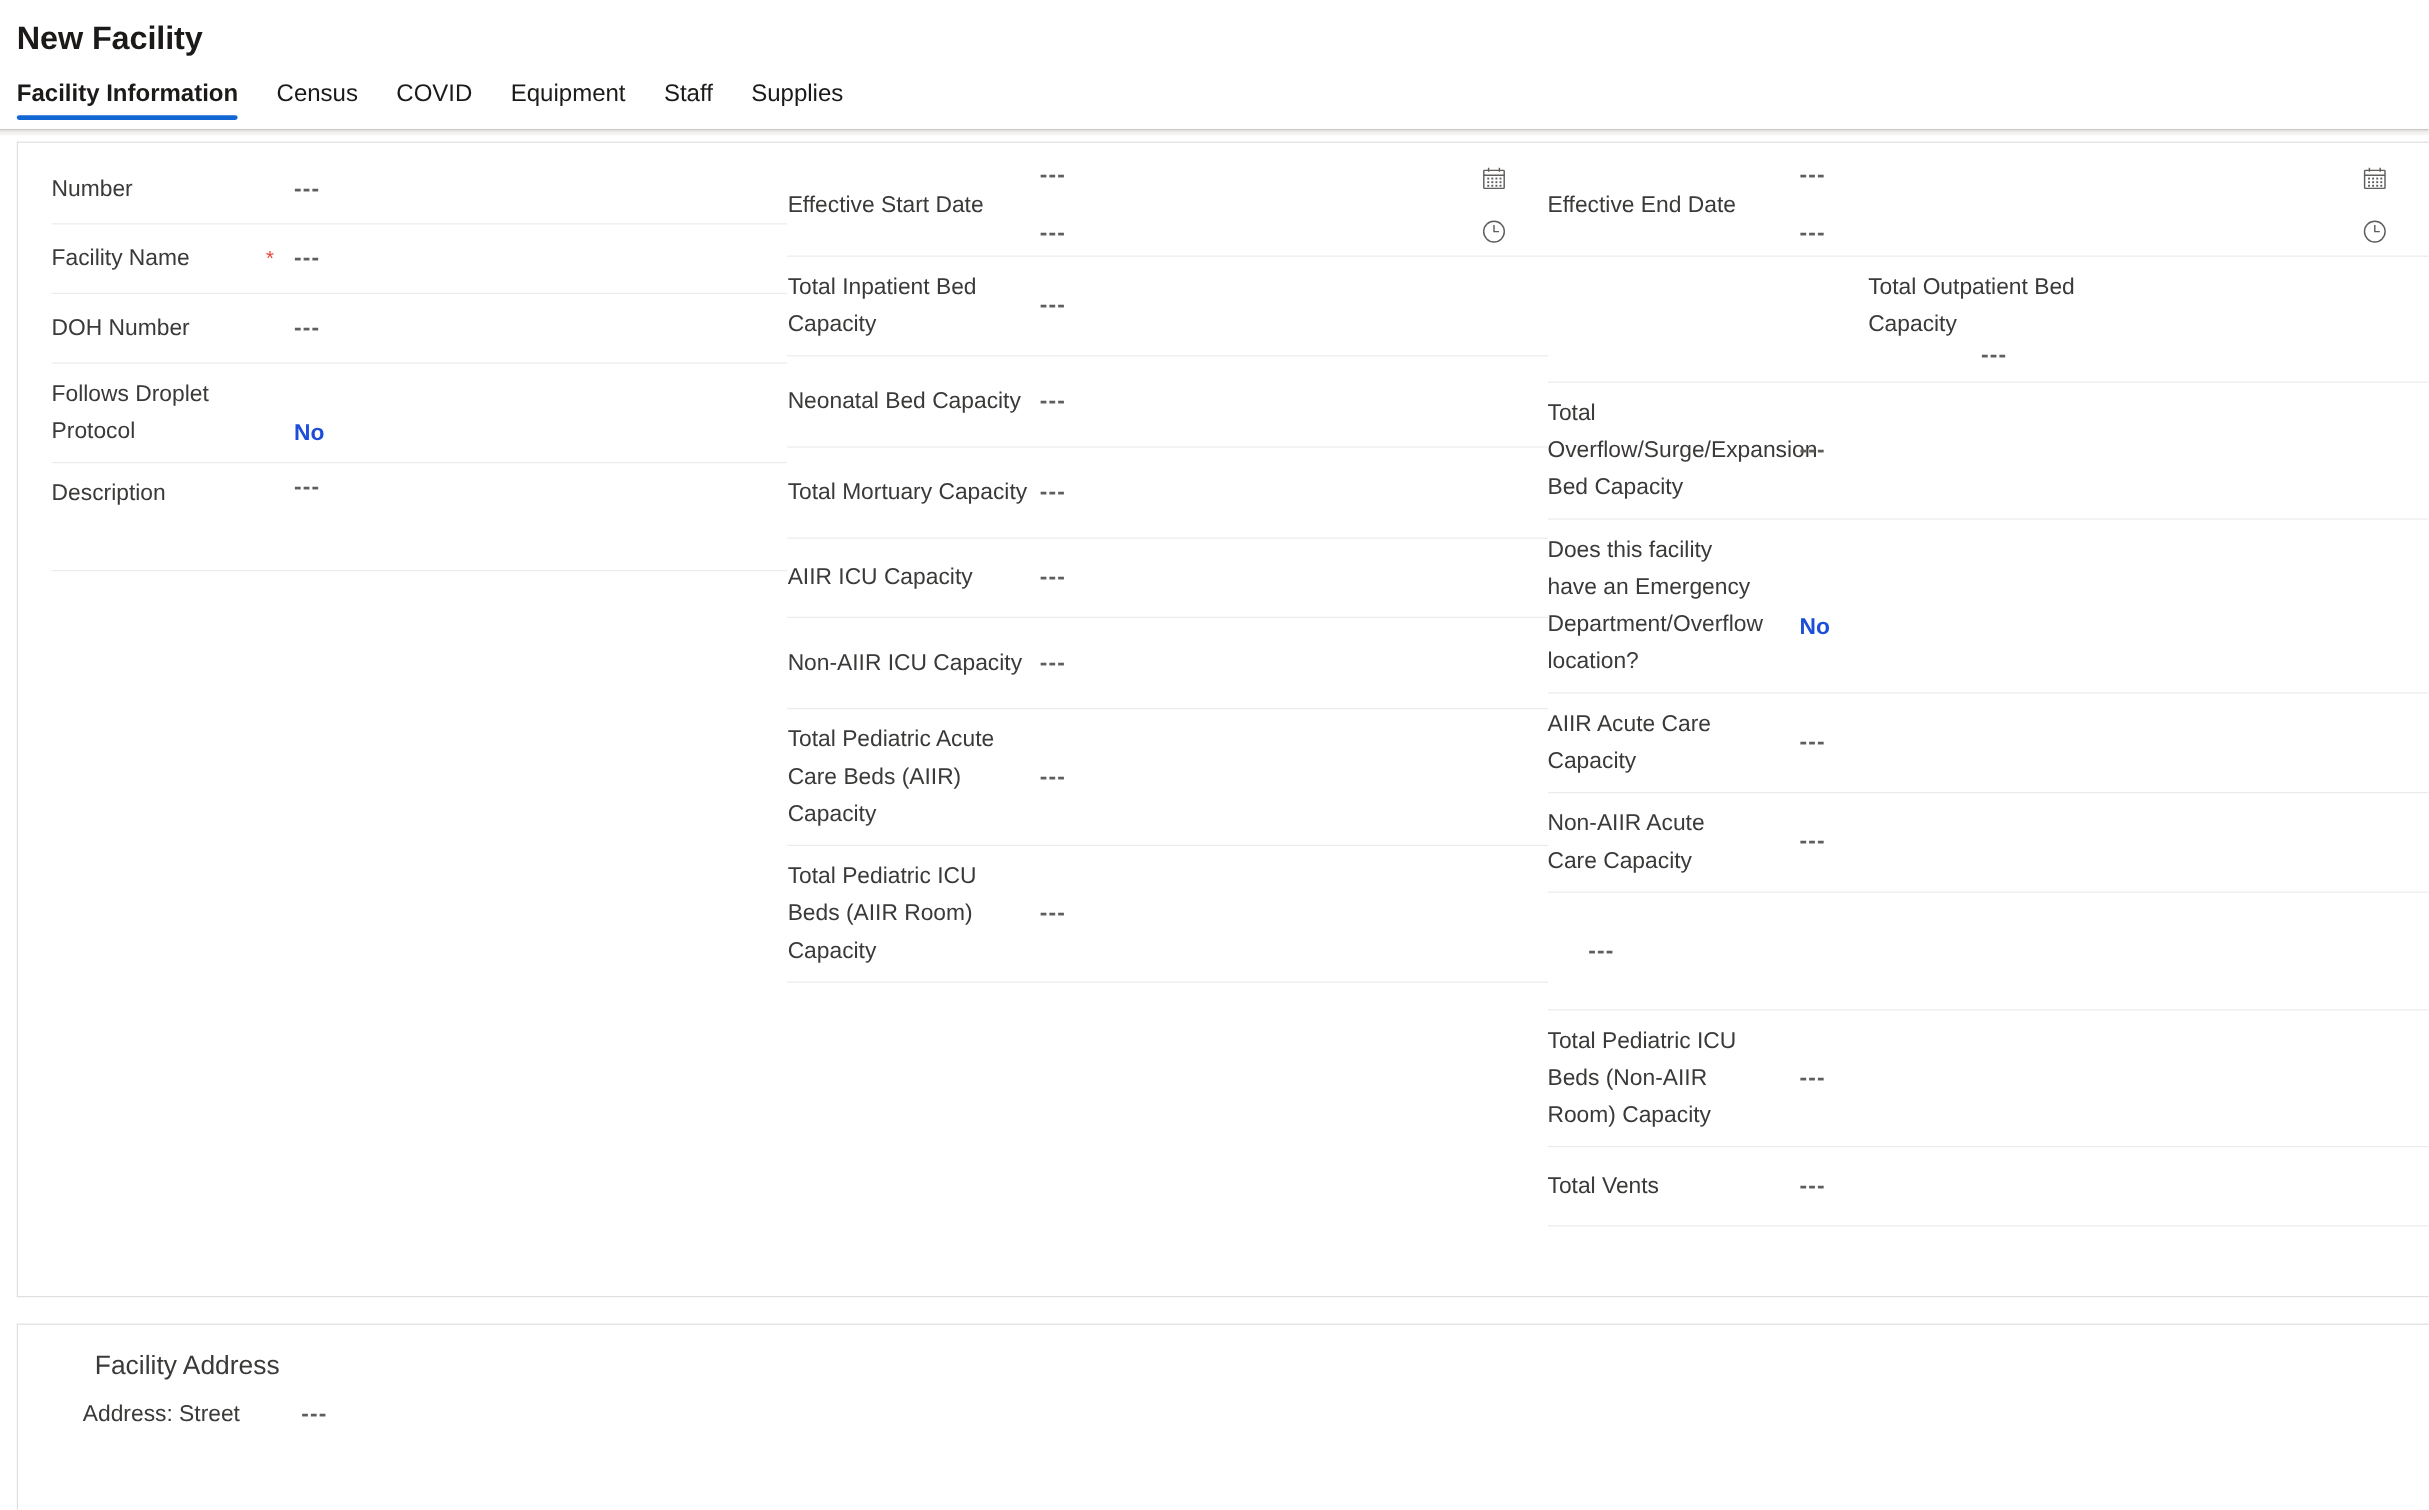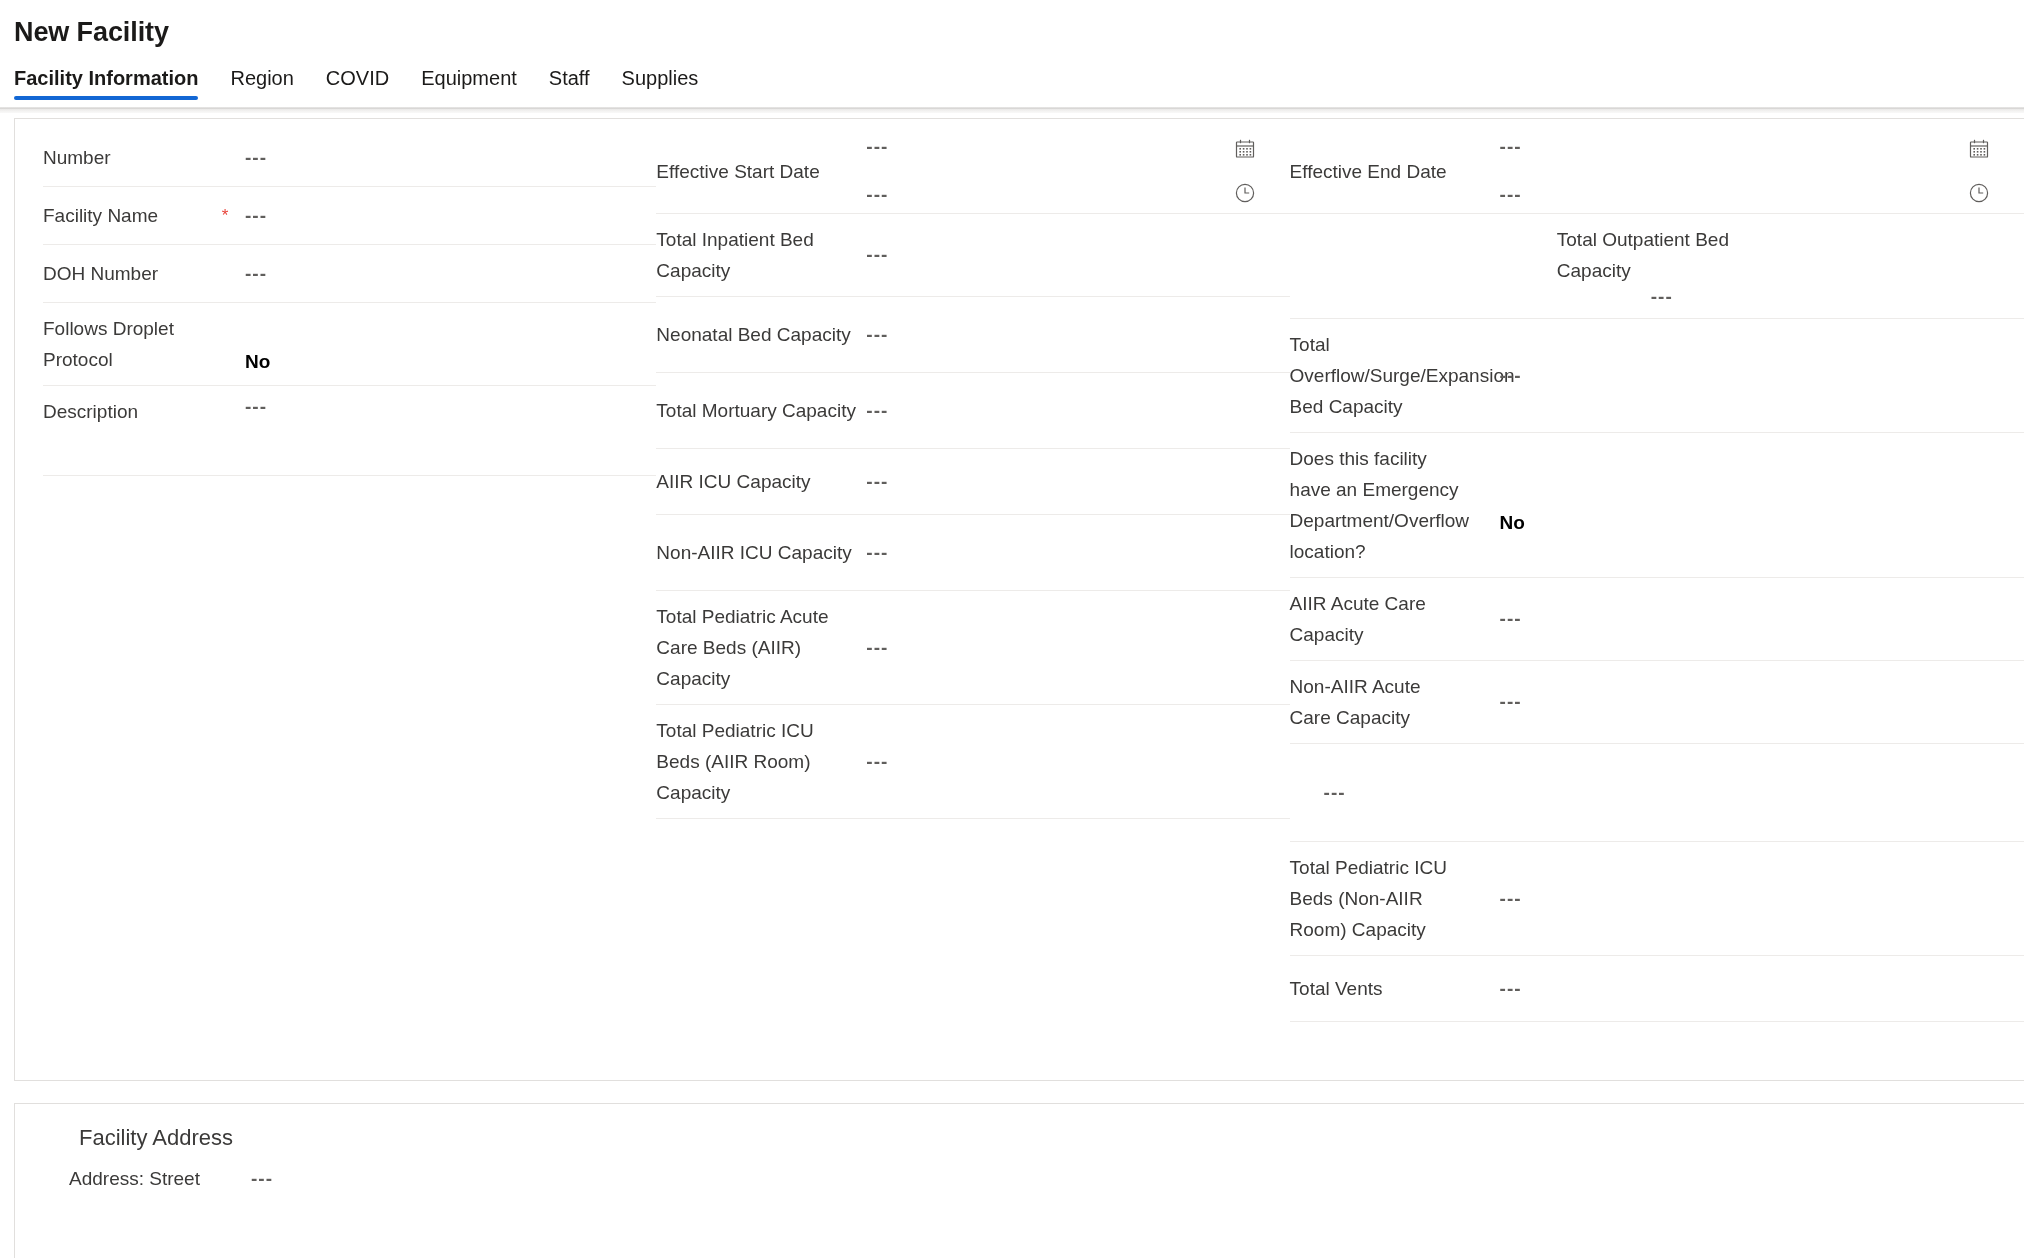--- a/index.html
+++ b/index.html
@@ -111,21 +111,21 @@
     flex: 1 1 auto;
     padding-left: 10px;
   }
   .field-value.empty {
     color: #605e5c;
     font-weight: bold;
     letter-spacing: 1px;
   }
   .field-value.bold {
     font-weight: bold;
-    color: #000000;
+    color: #1d4ed8;
     letter-spacing: 0;
     margin-top: 36px;
   }
 
   
   .field-datetime {
     display: flex;
     align-items: center;
     border-bottom: 1px solid #edebe9;
     min-height: 84px;
@@ -211,21 +211,21 @@
 
 <div class="page-header">
   <div class="page-title">New Facility</div>
 </div>
 
 <div class="tabstrip">
   <div class="tab selected">
     <span>Facility Information</span>
   </div>
   <div class="tab">
-    <span>Region</span>
+    <span>Census</span>
   </div>
   <div class="tab">
     <span>COVID</span>
   </div>
   <div class="tab">
     <span>Equipment</span>
   </div>
   <div class="tab">
     <span>Staff</span>
   </div>

